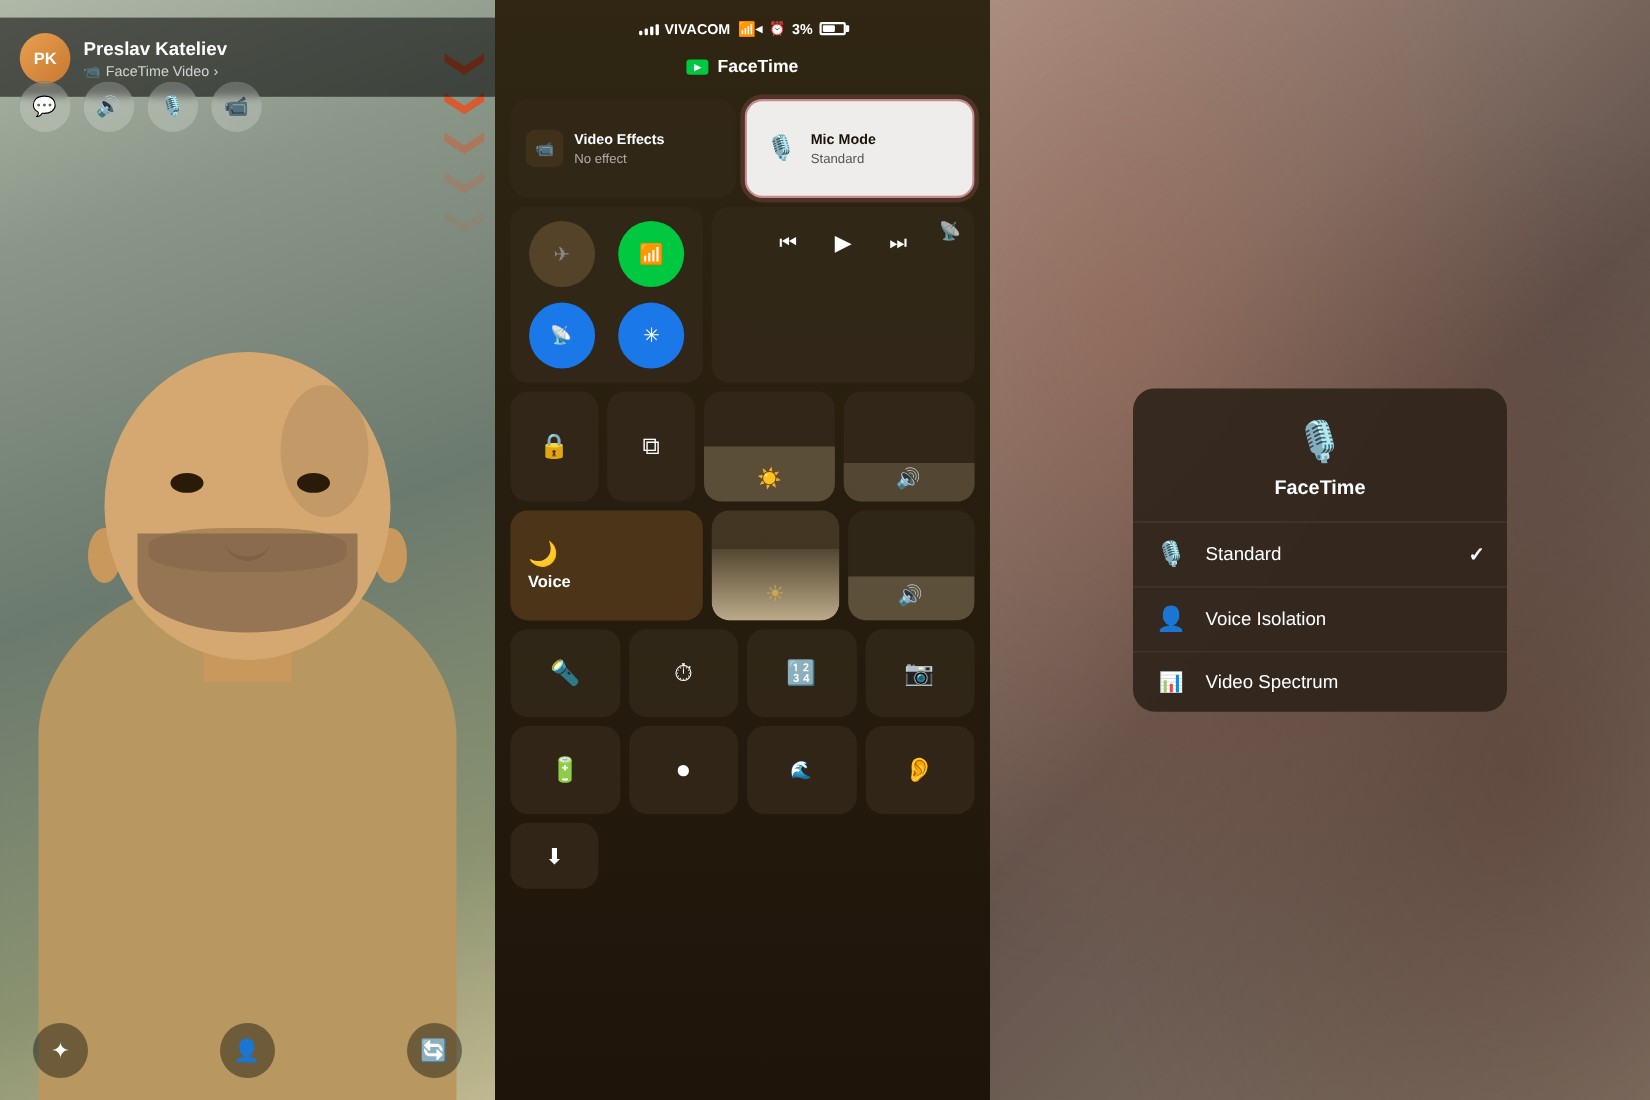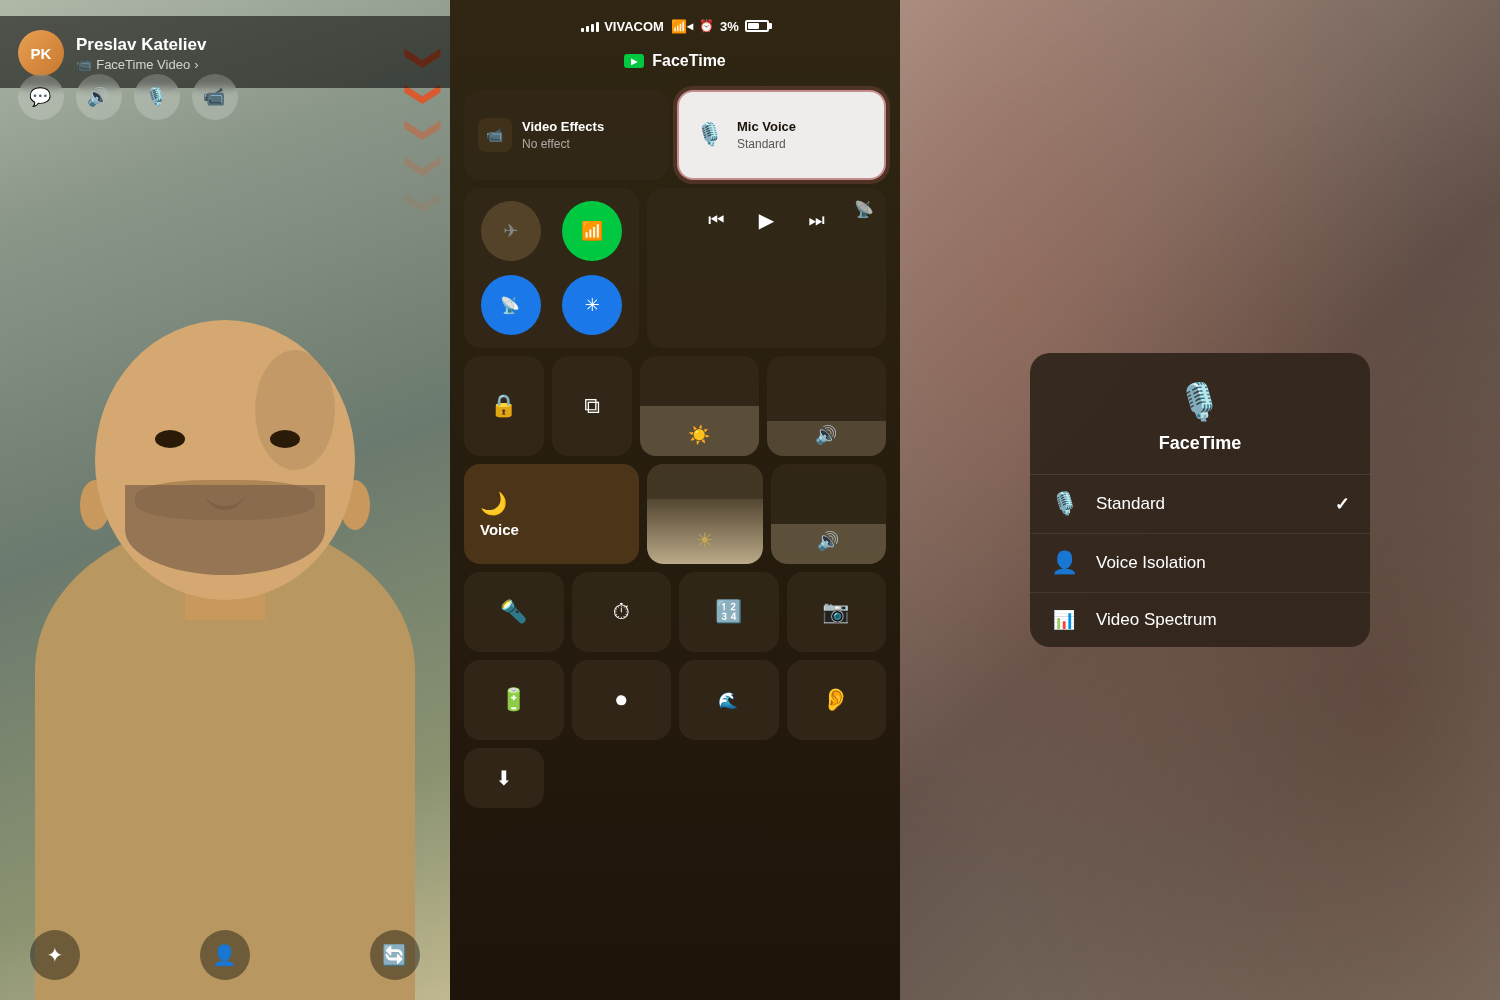--- a/index.html
+++ b/index.html
@@ -888,21 +888,21 @@
       <div class="cc-tile">
         <div class="cc-tile-icon cam-icon-tile">📹</div>
         <div class="cc-tile-info">
           <span class="cc-tile-label">Video Effects</span>
           <span class="cc-tile-sublabel">No effect</span>
         </div>
       </div>
       <div class="cc-tile mic-mode-tile">
         <div class="cc-tile-icon" style="background:transparent; color:#e8a030; font-size:22px">🎙️</div>
         <div class="cc-tile-info">
-          <span class="cc-tile-label">Mic Voice</span>
+          <span class="cc-tile-label">Mic Mode</span>
           <span class="cc-tile-sublabel">Standard</span>
         </div>
       </div>
     </div>
 
     <div class="cc-row-2">
       <div class="connectivity-box">
         <div class="conn-btn airplane" style="font-size:18px">✈</div>
         <div class="conn-btn wifi-on" style="font-size:18px">📶</div>
         <div class="conn-btn wifi-conn" style="font-size:16px">📡</div>

